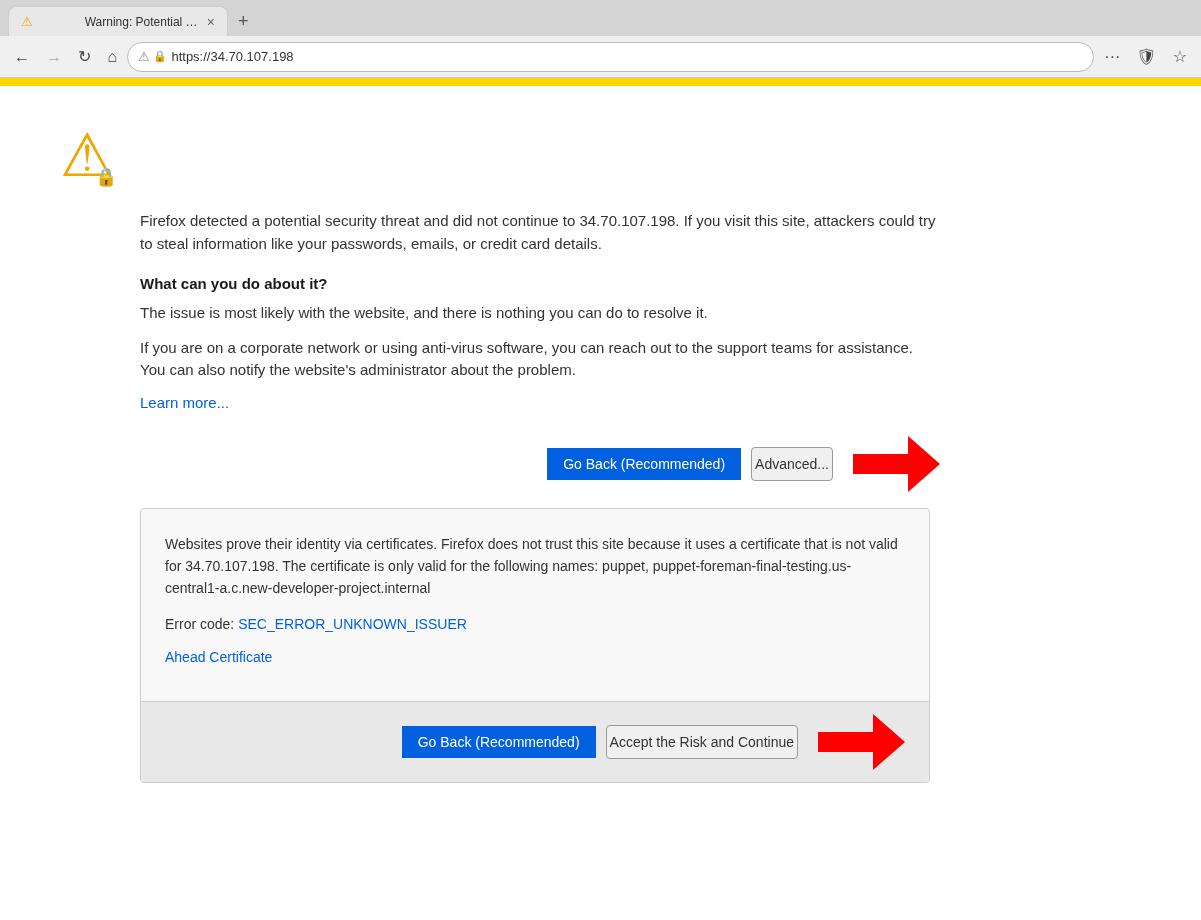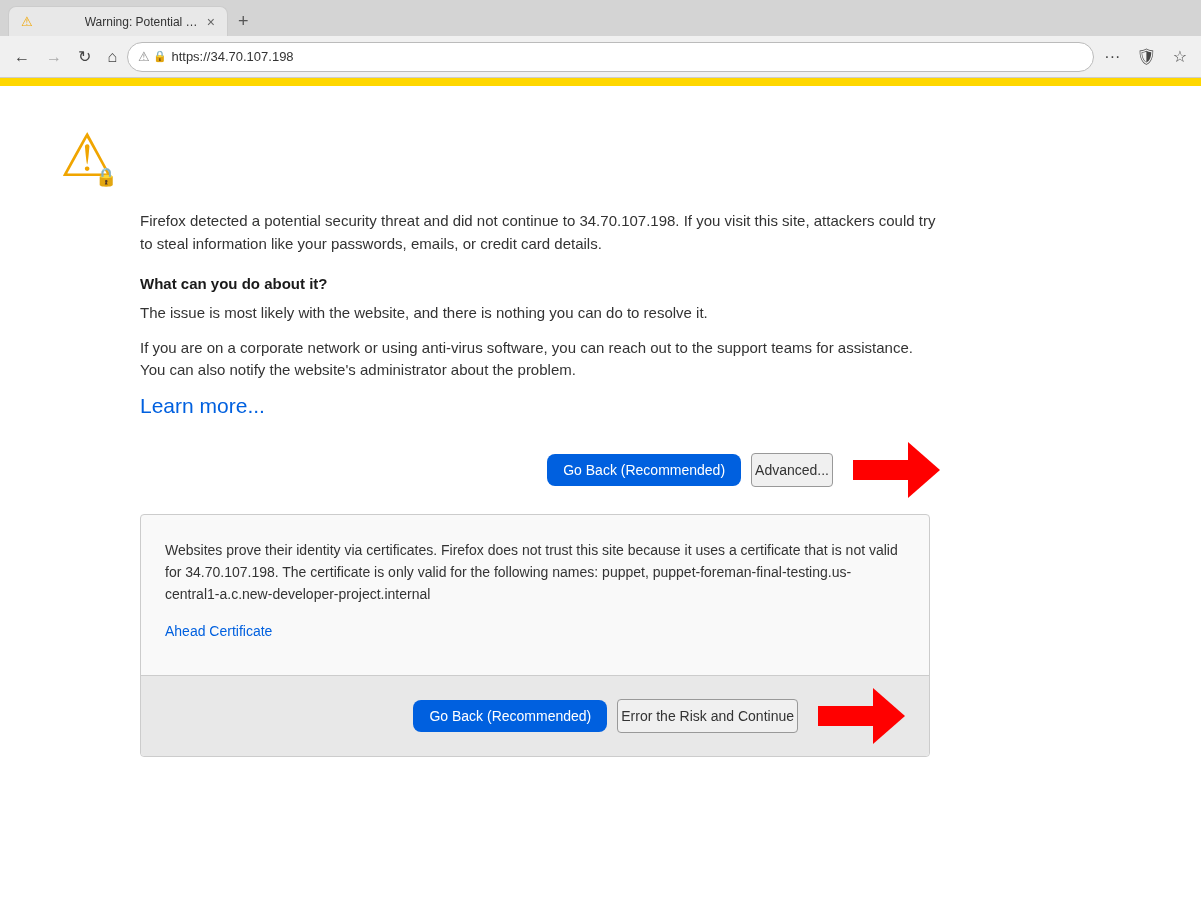--- a/index.html
+++ b/index.html
@@ -29,22 +29,22 @@
     .warning-header { display: flex; align-items: flex-start; gap: 20px; margin-bottom: 24px; }
     .warning-icon-wrap { position: relative; flex-shrink: 0; }
     .warning-triangle { font-size: 60px; color: #f0a500; line-height: 1; }
     .lock-badge { position: absolute; bottom: -2px; right: -4px; font-size: 18px; color: #666; }
     .warning-title { font-size: 32px; color: #1a1a1a; font-weight: normal; line-height: 1.2; }
 
     .content-area { margin-left: 80px; max-width: 800px; }
     .description { font-size: 15px; color: #333; line-height: 1.5; margin-bottom: 20px; }
     .what-todo { font-size: 15px; font-weight: bold; color: #1a1a1a; margin-bottom: 10px; }
     .info-text { font-size: 15px; color: #333; line-height: 1.5; margin-bottom: 12px; }
-    .learn-more { color: #0060df; text-decoration: none; font-size: 21px; cursor: pointer; }
-    .btn-primary { background: #0060df; color: #fff; border: none; border-radius: 8px; padding: 8px 16px; font-size: 14px; cursor: pointer; white-space: nowrap; }
+    .learn-more { color: #0060df; text-decoration: none; font-size: 15px; cursor: pointer; }
+    .btn-primary { background: #0060df; color: #fff; border: none; border-radius: 0; padding: 8px 16px; font-size: 14px; cursor: pointer; white-space: nowrap; }
     .btn-secondary { background: #f0f0f0; color: #333; border: 1px solid #999; border-radius: 4px; padding: 8px 3px; font-size: 14px; cursor: pointer; white-space: nowrap; }
 
     
     .advanced-panel { border: 1px solid #ccc; border-radius: 4px; padding: 24px; margin-top: 16px; max-width: 790px; background: #f9f9f9; }
     .advanced-text { font-size: 14px; color: #333; line-height: 1.6; margin-bottom: 16px; }
     .error-code { font-size: 14px; color: #333; margin-bottom: 16px; }
     .error-link { color: #0060df; text-decoration: none; cursor: pointer; }
     .view-cert-link { color: #0060df; text-decoration: none; font-size: 14px; cursor: pointer; display: inline-block; margin-bottom: 20px; }
 
     .advanced-btn-row { display: flex; align-items: center; background: #e8e8e8; margin: -24px; margin-top: 16px; padding: 12px 24px; border-top: 1px solid #ccc; border-radius: 0 0 4px 4px; gap: 10px; }
@@ -109,27 +109,31 @@
         <div style="display:flex;align-items:center;">
           <div style="background:red;height:20px;width:55px;"></div>
           <div style="width:0;height:0;border-top:28px solid transparent;border-bottom:28px solid transparent;border-left:32px solid red;"></div>
         </div>
       </div>
     </div>
 
     
     <div class="advanced-panel">
       <p class="advanced-text">Websites prove their identity via certificates. Firefox does not trust this site because it uses a certificate that is not valid for 34.70.107.198. The certificate is only valid for the following names: puppet, puppet-foreman-final-testing.us-central1-a.c.new-developer-project.internal</p>
+      <p class="error-code">
+        <span>Error code:</span>
+        <a class="error-link" href="#"> <span>SEC_ERROR_UNKNOWN_ISSUER</span></a>
+      </p>
       <a class="view-cert-link" href="#">Ahead Certificate</a>
 
       
       <div class="advanced-btn-row">
         <div class="advanced-btn-row-inner">
           <button class="btn-primary">Go Back (Recommended)</button>
-          <button class="btn-secondary">Error the Risk and Continue</button>
+          <button class="btn-secondary">Accept the Risk and Continue</button>
 
           <div style="display:flex;align-items:center;margin-left:10px;">
             <div style="display:flex;align-items:center;">
               <div style="background:red;height:20px;width:55px;"></div>
               <div style="width:0;height:0;border-top:28px solid transparent;border-bottom:28px solid transparent;border-left:32px solid red;"></div>
             </div>
           </div>
         </div>
       </div>
     </div>

